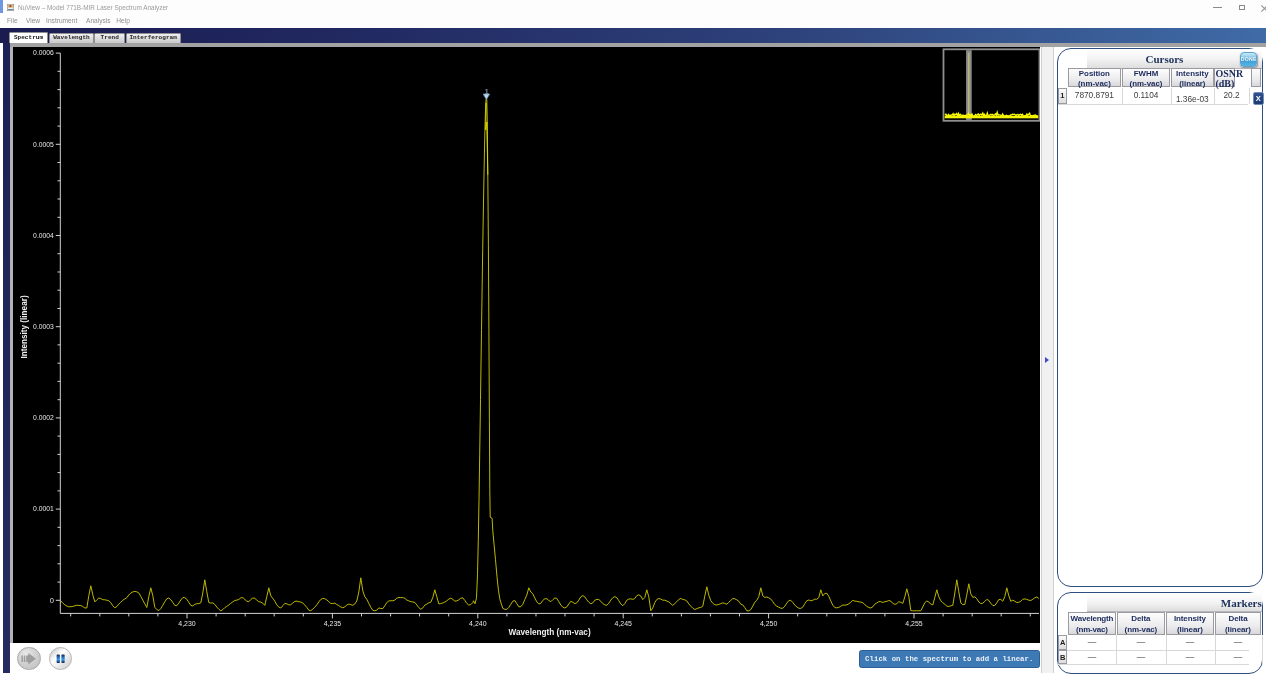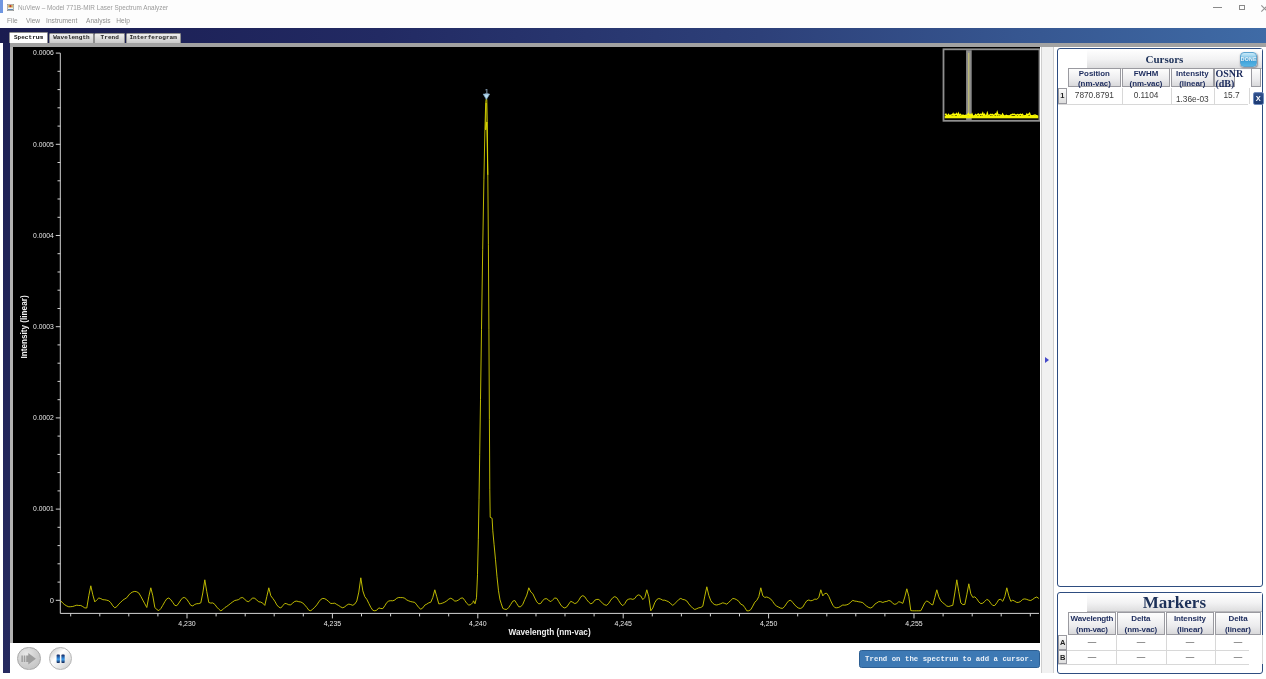--- a/index.html
+++ b/index.html
@@ -54,29 +54,29 @@
      border:1px solid #b5b5b5; }
 
   
   #bluemsg { left:859px; top:650px; width:180.5px; height:18px; background:#3d79b4;
      border:1px solid #2d5f93; border-radius:2.5px; color:#eaf1f9;
      font-family:"Liberation Mono", monospace; font-weight:bold; font-size:7.3px;
      text-align:center; line-height:16.5px; letter-spacing:0.05px; }
 
   
   .panel { position:absolute; left:1057px; width:205.8px; background:#fff;
-     border:1.6px solid #2e4d80; border-radius:3px;padding-left:29px; }
+     border:1.6px solid #2e4d80; border-radius:14px;padding-left:29px; }
   #cursors-panel { top:47.5px; height:539.5px; }
   #markers-panel { top:591.8px; height:82px; }
   .panel-hd { position:relative; width:100%;
      background:linear-gradient(180deg,#ffffff 0%,#f2f2f3 55%,#dededf 100%);
      border-bottom:1px solid #b8b8bc; text-align:center;
      font-family:"Liberation Serif", serif; font-weight:bold; color:#1c3058; }
   #cursors-panel .panel-hd { height:20.5px; font-size:11px; line-height:21px; }
-  #markers-panel .panel-hd { height:19.5px; font-size:17px; line-height:20px; }
+  #markers-panel .panel-hd { height:19.5px; font-size:11px; line-height:20px;text-align:right; }
   .ttl-shift { position:relative; left:-10px; }
   #done-btn { position:absolute; right:4.5px; top:3.2px; width:17.5px; height:15px;
      background:linear-gradient(180deg,#c8e9f8 0%,#7cc4e8 45%,#3e9fd8 55%,#55b4e4 100%);
      border:1px solid #5ba3cf; border-radius:4px; box-shadow:0.5px 1px 1.5px rgba(40,40,60,0.45); color:#f2fbff; font-family:"Liberation Sans",sans-serif;
      font-size:5.2px; font-weight:bold; line-height:13px; letter-spacing:0.2px; text-align:center;
      text-shadow:0 0 1px #2a7ab0; }
   .hcell { position:absolute; background:linear-gradient(180deg,#fdfdfd 0%,#ececee 60%,#d9d9db 100%);
      border:1px solid #9a9aa0; color:#1b2a5c; font-weight:bold; text-align:center; }
   .rowhdr { position:absolute; background:linear-gradient(180deg,#fbfbfb,#dddddd);
      border:1px solid #9a9aa0; color:#222; font-weight:bold; text-align:center; }
@@ -230,36 +230,36 @@
         <stop offset="0" stop-color="#16275e"></stop>
           <stop offset="0.45" stop-color="#2f86d8"></stop>
         <stop offset="0.6" stop-color="#3e9ae6"></stop>
           <stop offset="1" stop-color="#122250"></stop>
       </linearGradient>
     </defs>
     <rect x="7.6" y="7.6" width="3.3" height="8.4" rx="0.8" fill="url(#pbar)"></rect>
     <rect x="12.4" y="7.6" width="3.3" height="8.4" rx="0.8" fill="url(#pbar)"></rect>
   </svg>
 
-  <div class="abs" id="bluemsg">Trend on the spectrum to add a cursor.</div>
+  <div class="abs" id="bluemsg">Click on the spectrum to add a linear.</div>
 
   <div class="panel" id="cursors-panel">
     <div class="panel-hd"><span class="ttl-shift">Cursors</span><div id="done-btn">DONE</div></div>
     <div class="hcell" style="left:9.7px;top:19.4px;width:53.4px;height:19.6px;font-size:7.9px;line-height:9.4px;padding-top:0.5px;">Position<br>(nm-vac)</div>
     <div class="hcell" style="left:63.9px;top:19.4px;width:48.3px;height:19.6px;font-size:7.9px;line-height:9.4px;padding-top:0.5px;">FWHM<br>(nm-vac)</div>
     <div class="hcell" style="left:113.1px;top:19.4px;width:42.5px;height:19.6px;font-size:7.9px;line-height:9.4px;padding-top:0.5px;">Intensity<br>(linear)</div>
     <div class="hcell" style="left:156.4px;top:19.4px;width:21px;height:19.6px;font-size:10px;line-height:9.4px;padding-top:0.5px;font-family:Liberation Serif, serif;">OSNR<br>(dB)</div>
     <div class="rowhdr" style="left:-0.0px;top:39.7px;width:8.6px;height:15.4px;font-size:7.5px;line-height:14px;">1</div>
     <div class="vcell" style="left:9.7px;top:39.7px;width:53.4px;height:15.4px;font-size:8.3px;line-height:15.4px;">7870.8791</div>
     <div class="gridline" style="left:63.6px;top:39.7px;width:1px;height:15.4px;"></div>
     <div class="vcell" style="left:63.9px;top:39.7px;width:48.3px;height:15.4px;font-size:8.3px;line-height:15.4px;">0.1104</div>
     <div class="gridline" style="left:112.7px;top:39.7px;width:1px;height:15.4px;"></div>
     <div class="vcell" style="left:113.1px;top:43px;width:42.5px;height:15.4px;font-size:8.3px;line-height:15.4px;">1.36e-03</div>
     <div class="gridline" style="left:156.1px;top:39.7px;width:1px;height:15.4px;"></div>
-    <div class="vcell" style="left:156.4px;top:39.7px;width:34.2px;height:15.4px;font-size:8.3px;line-height:15.4px;">15.7</div>
+    <div class="vcell" style="left:156.4px;top:39.7px;width:34.2px;height:15.4px;font-size:8.3px;line-height:15.4px;">20.2</div>
     <div class="gridline" style="left:191.1px;top:39.7px;width:1px;height:15.4px;"></div>
     <div class="gridline" style="left:-0.0px;top:55.1px;width:190px;height:1px;"></div>
     <div class="hcell" style="left:192.8px;top:19.4px;width:9.9px;height:19.6px;"></div>
     <div id="xbtn">X</div>
   </div>
 
   <div class="panel" id="markers-panel">
     <div class="panel-hd">Markers</div>
     <div class="hcell" style="left:10.0px;top:18.8px;width:47.8px;height:23.2px;font-size:8px;letter-spacing:-0.2px;line-height:11px;padding-top:0.4px;">Wavelength<br>(nm-vac)</div>
     <div class="hcell" style="left:58.7px;top:18.8px;width:48.4px;height:23.2px;font-size:8px;letter-spacing:-0.1px;line-height:11px;padding-top:0.4px;">Delta<br>(nm-vac)</div>

